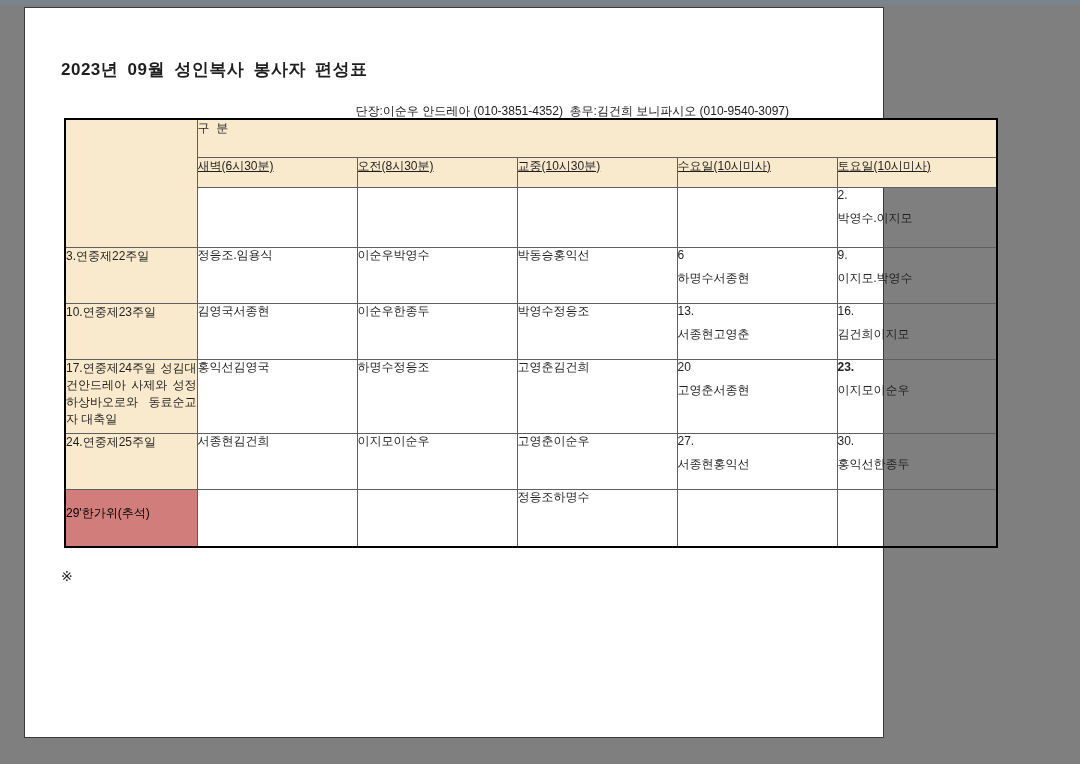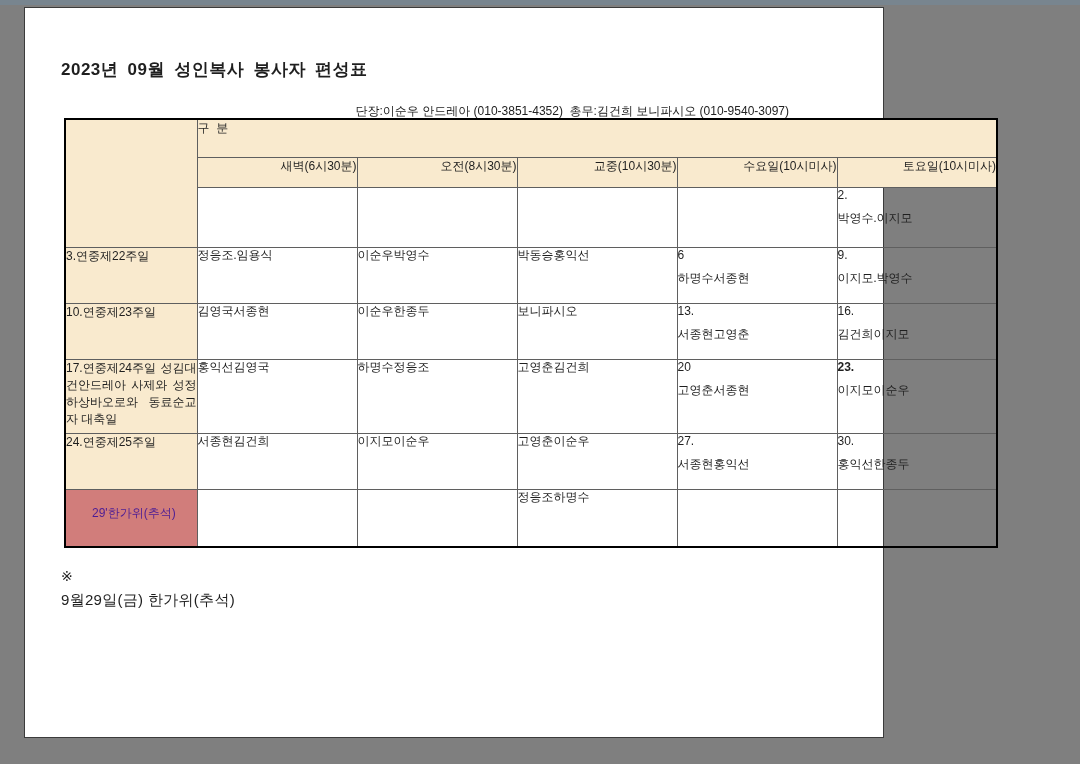--- a/index.html
+++ b/index.html
@@ -34,28 +34,29 @@
   table.sched td{
     border:1.5px solid var(--border_mid);
     font-size:12px;padding:0;vertical-align:top;overflow:hidden;box-sizing:border-box;
   }
   td.corner{background:var(--header_bg);border-right:2.5px solid var(--border_dark);}
   td.group-h{
     background:var(--header_bg);text-align:left;vertical-align:middle;
     white-space:pre;border-bottom:1.5px solid var(--border_mid);
   }
   td.col-h{
-    background:var(--header_bg);text-align:right;vertical-align:middle;
+    background:var(--header_bg);text-align:left;vertical-align:middle;
     border-bottom:2.5px solid var(--border_dark);
+    text-decoration:underline;
   }
   td.label-td{
     background:var(--header_bg);border-right:2.5px solid var(--border_dark);
     padding:2px 5px 2px 5px;line-height:17px;text-align:justify;
   }
-  tr.holiday td.label-td{background:var(--holiday_bg);padding-top:15px;color:#4c1d95;padding-left:26px;}
+  tr.holiday td.label-td{background:var(--holiday_bg);padding-top:15px;color:#000000;}
   td.name-only{vertical-align:middle;padding-left:9px;}
   td.dated{padding:3px 8px;}
   .date{line-height:15px;margin-bottom:8px;}
   .date.bold{font-weight:bold;}
   .nm{line-height:15px;font-family:Liberation Serif, serif;}
   .fn-mark{position:absolute;left:36px;top:560px;font-size:14px;}
   .fn-text{position:absolute;left:36px;top:583px;font-size:15px;letter-spacing:0.3px;}
 </style>
 </head>
 <body>
@@ -131,21 +132,21 @@
 
       <tr style="height:56px">
         <td class="label-td">10.연중제23주일</td>
         <td class="name-only">
             <div class="nm">김영국서종현</div>
           </td>
         <td class="name-only">
             <div class="nm">이순우한종두</div>
           </td>
         <td class="name-only">
-            <div class="nm">보니파시오</div>
+            <div class="nm">박영수정응조</div>
           </td>
         <td class="dated">
           <div class="date">13.</div>
           <div class="nm">서종현고영춘</div>
         </td>
         <td class="dated">
           <div class="date">16.</div>
           <div class="nm">김건희이지모</div>
         </td>
       </tr>
@@ -207,15 +208,14 @@
             <div class="nm"></div>
           </td>
         <td class="name-only">
             <div class="nm"></div>
           </td>
       </tr>
     </tbody>
   </table>
 
   <div class="fn-mark">※</div>
-  <div class="fn-text">9월29일(금) 한가위(추석)</div>
 
 </div>
 
 </body></html>

